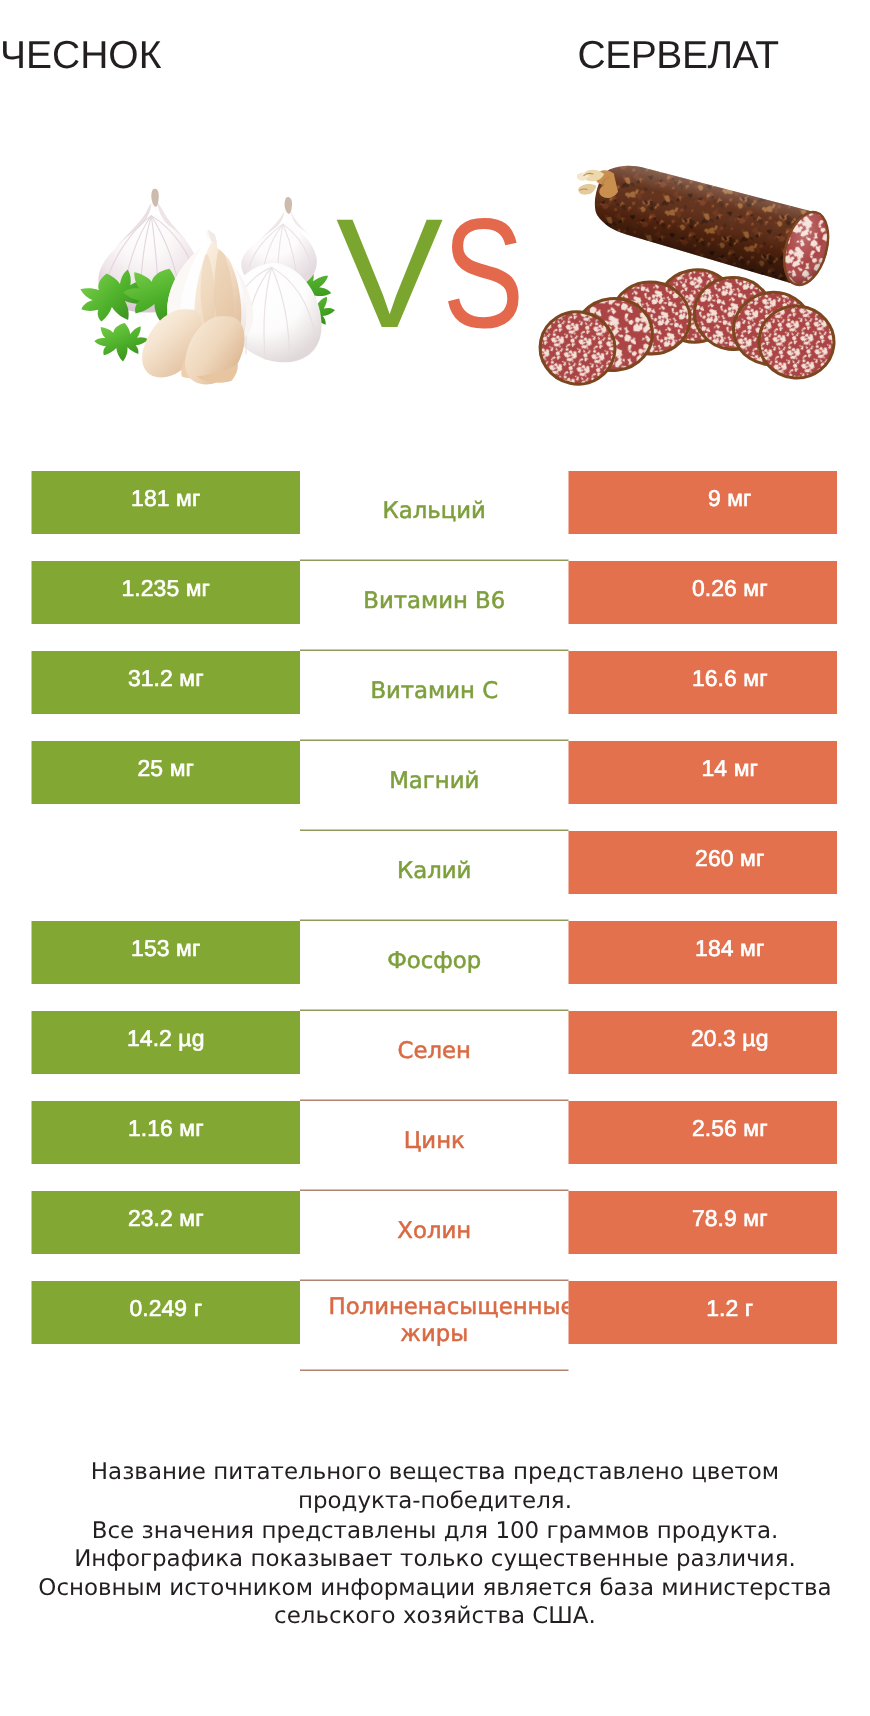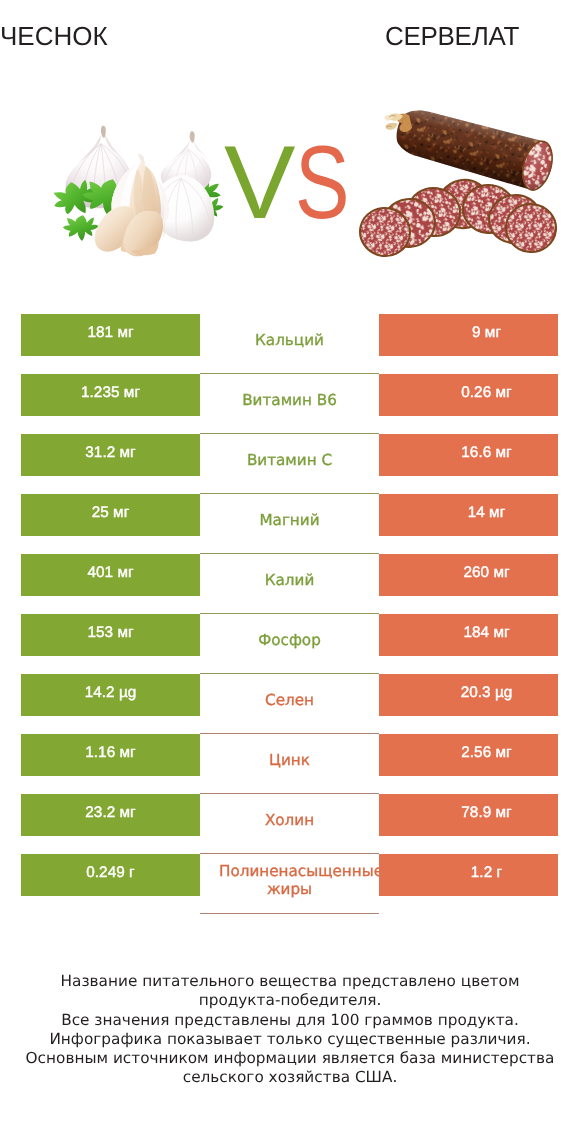--- a/index.html
+++ b/index.html
@@ -344,21 +344,20 @@
         <div class="cell cr">16.6 мг</div>
       </div>
       <div class="row wl">
         <div class="cell cl">25 мг</div>
         <div class="cell cm">
           <span>Магний</span>
         </div>
         <div class="cell cr">14 мг</div>
       </div>
       <div class="row wl">
-        <div class="cell cl">401 мг</div>
         <div class="cell cm">
           <span>Калий</span>
         </div>
         <div class="cell cr">260 мг</div>
       </div>
       <div class="row wl">
         <div class="cell cl">153 мг</div>
         <div class="cell cm">
           <span>Фосфор</span>
         </div>

